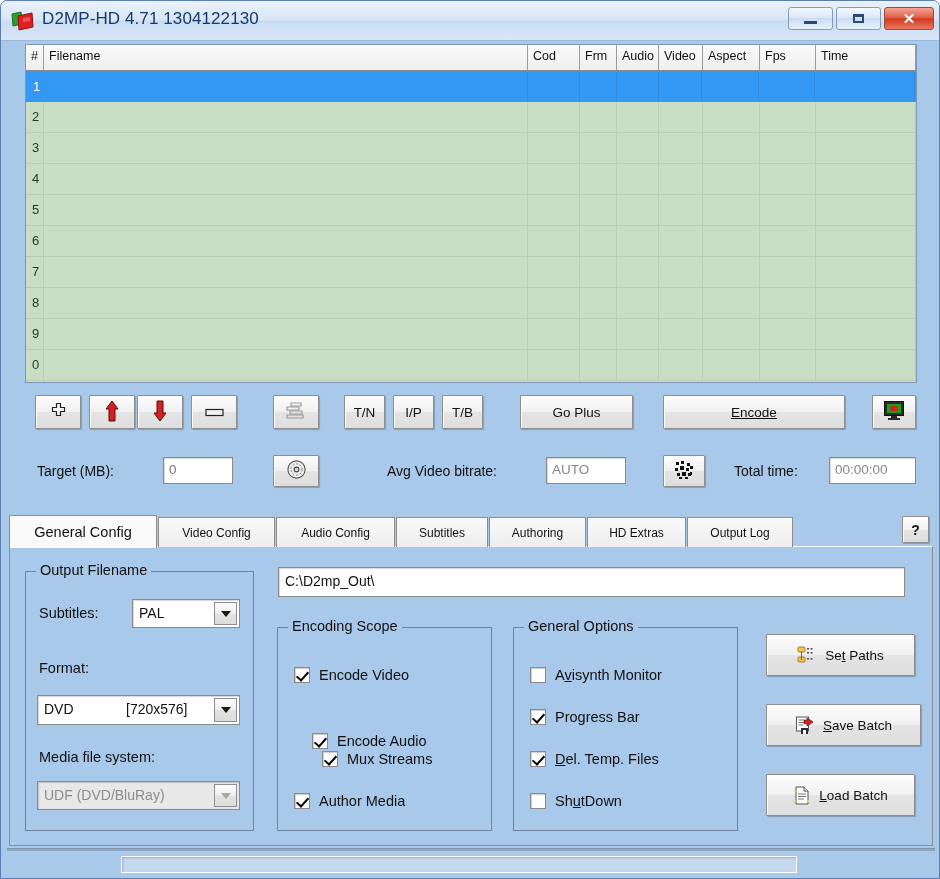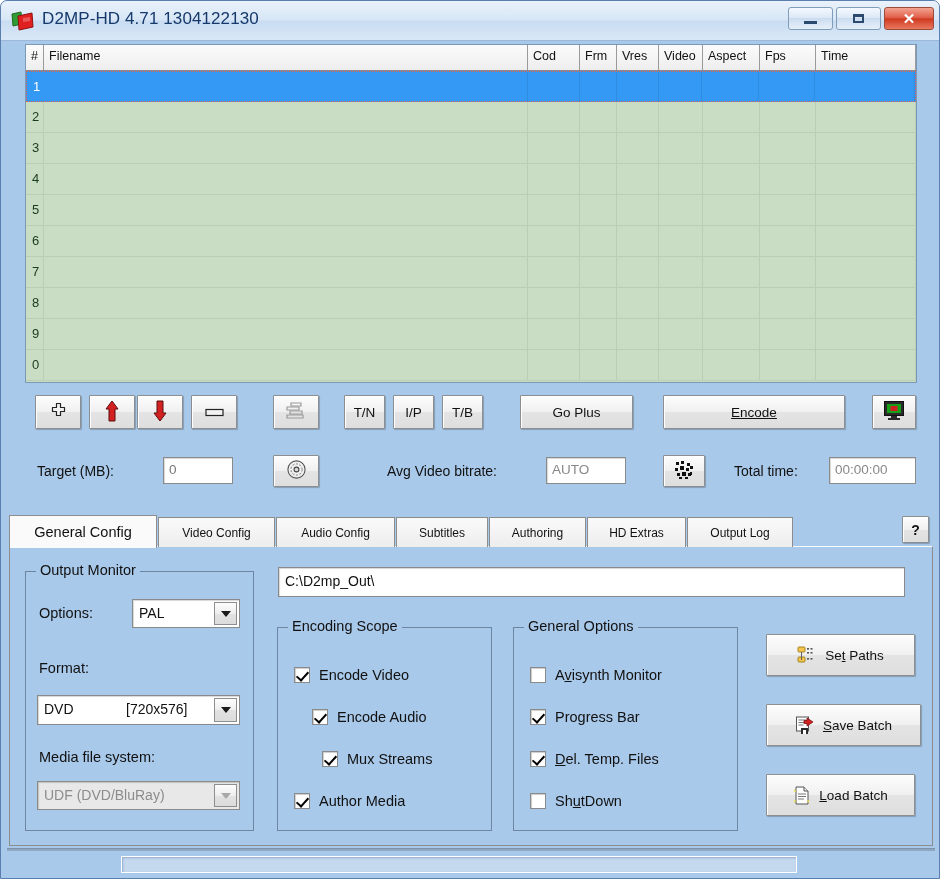--- a/index.html
+++ b/index.html
@@ -371,21 +371,21 @@
       </div>
     </div>
   </div>
 
   <div class="listwrap">
     <div class="lhead" id="lhead">
         <div class="hc" style="width: 18px;">#</div>
         <div class="hc" style="width: 484px;">Filename</div>
         <div class="hc" style="width: 52px;">Cod</div>
         <div class="hc" style="width: 37px;">Frm</div>
-        <div class="hc" style="width: 42px;">Vres</div>
+        <div class="hc" style="width: 42px;">Audio</div>
         <div class="hc" style="width: 44px;">Video</div>
         <div class="hc" style="width: 57px;">Aspect</div>
         <div class="hc" style="width: 56px;">Fps</div>
         <div class="hc" style="width: 100px;">Time</div>
       </div>
     <div id="lbody">
         <div class="lrow sel">
           <div class="cellnum" style="width: 18px;">1</div>
           <div class="cell" style="width: 484px;"></div>
           <div class="cell" style="width: 52px;"></div>
@@ -626,23 +626,23 @@
         <span>Output Log</span>
       </div>
     </div>
   <div class="btn helpbtn">
     <span>?</span>
   </div>
 
   <div class="ffield f-path">C:\D2mp_Out\</div>
 
   <div class="group g-out">
-    <div class="gtitle">Output Monitor</div>
-  </div>
-  <div class="lbl lbl-standard">Options:</div>
+    <div class="gtitle">Output Filename</div>
+  </div>
+  <div class="lbl lbl-standard">Subtitles:</div>
   <div class="combo c-standard">
     <span class="ctext">PAL</span>
     <span class="carrow">
         <span class="tri-d"></span>
       </span>
   </div>
   <div class="lbl lbl-format">Format:</div>
   <div class="combo c-format">
     <span class="ctext">DVD</span>
     <span class="ctext2">[720x576]</span>
@@ -659,21 +659,21 @@
   </div>
 
   <div class="group g-scope">
     <div class="gtitle">Encoding Scope</div>
   </div>
   <div id="scope-items">
       <div class="chk" style="left: 293px; top: 666px;">
         <span class="box on"></span>
         <span>Encode Video</span>
       </div>
-      <div class="chk" style="left: 293px; top: 708px; padding-left: 18px;">
+      <div class="chk" style="left: 293px; top: 732px; padding-left: 18px;">
         <span class="box on"></span>
         <span>Encode Audio</span>
       </div>
       <div class="chk" style="left: 293px; top: 750px; margin-left: 28px;">
         <span class="box on"></span>
         <span>Mux Streams</span>
       </div>
       <div class="chk" style="left: 293px; top: 792px;">
         <span class="box on"></span>
         <span>Author Media</span>

